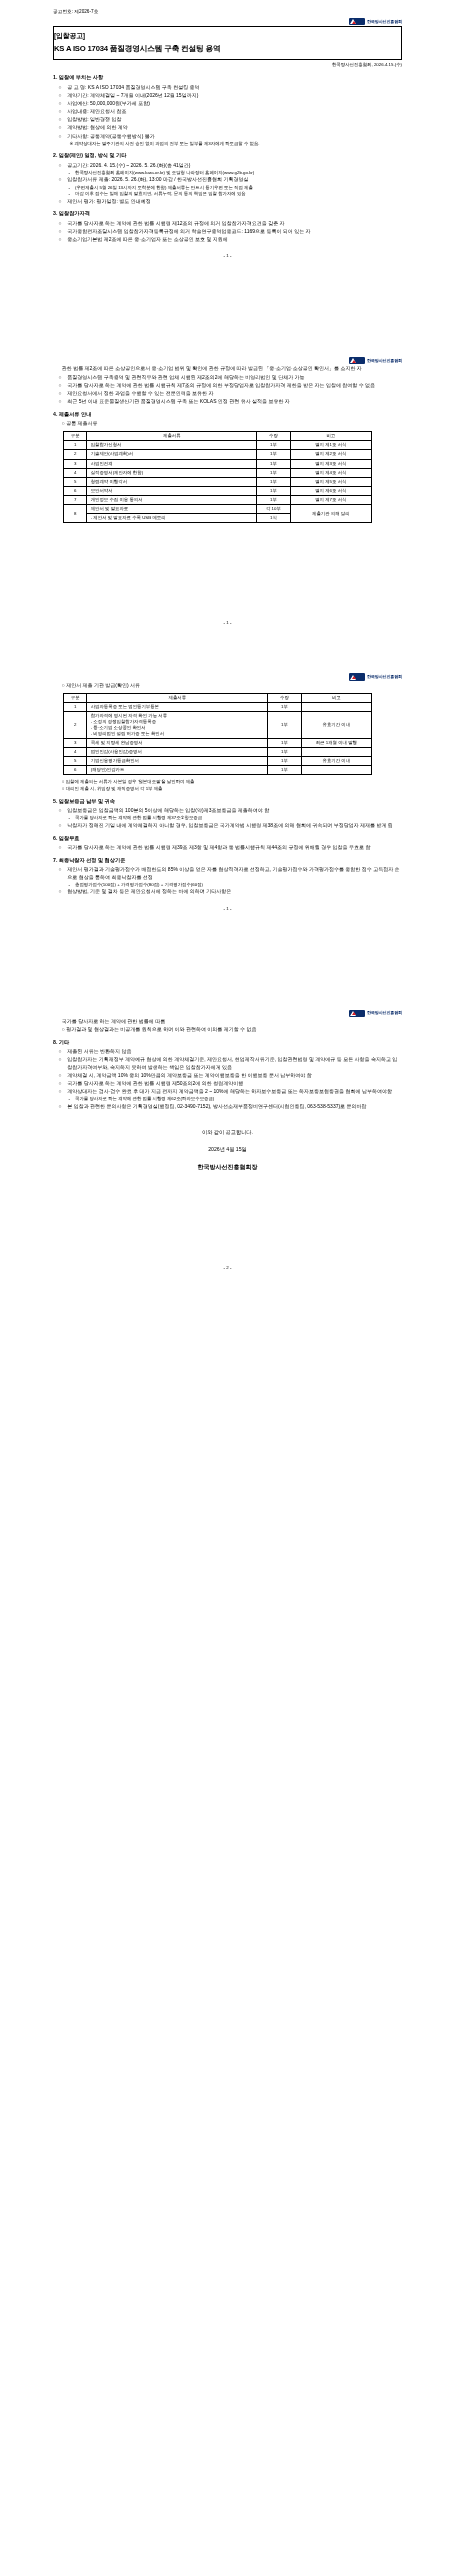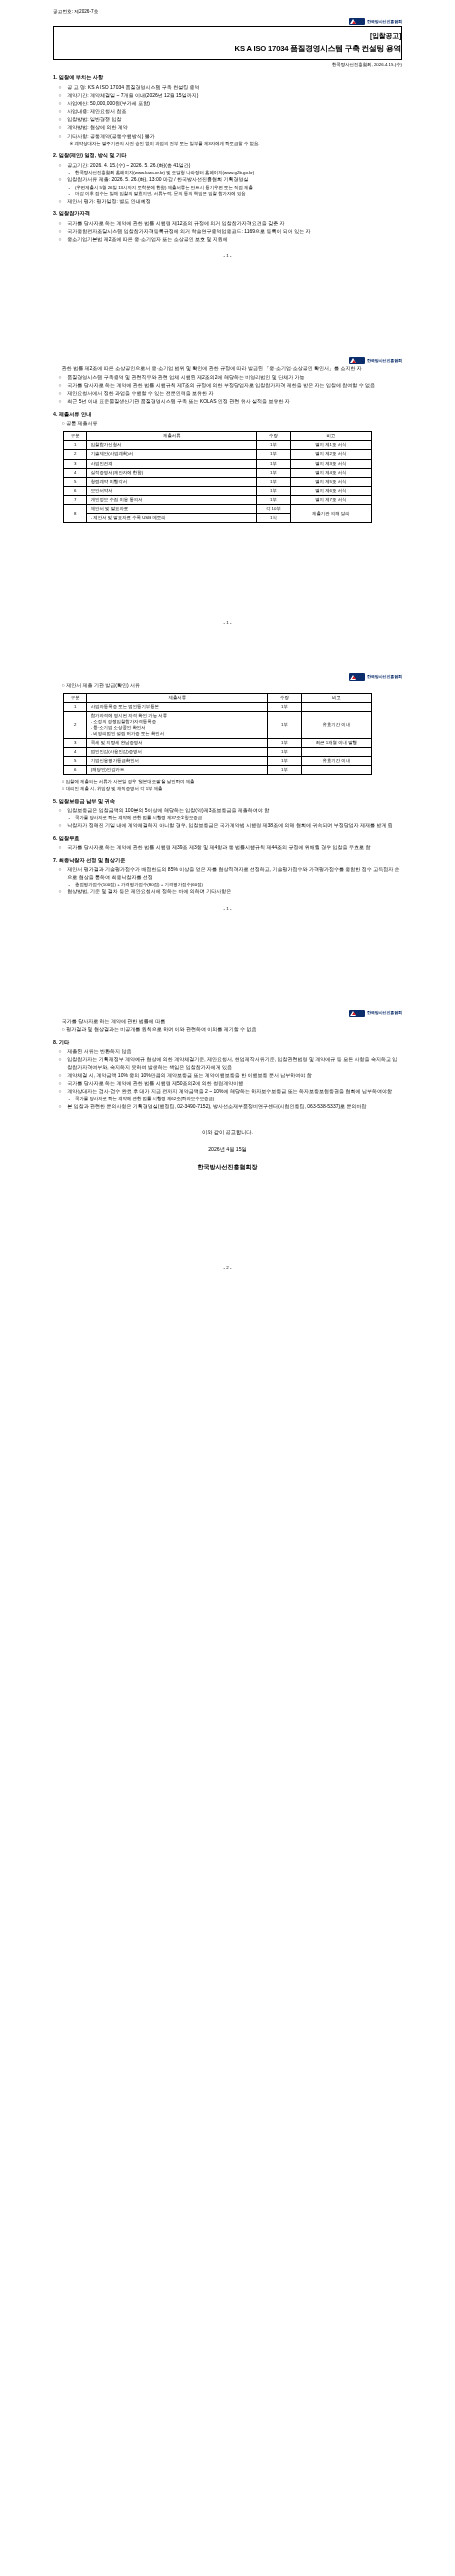--- a/index.html
+++ b/index.html
@@ -73,21 +73,21 @@
     letter-spacing: -0.2px;
     white-space: nowrap;
   }
   
   .docnum {
     font-size: 4.7px;
     margin-bottom: 3.3px;
   }
   .title-box {
     border: 0.6px solid #000000;
-    text-align: right;
+    text-align: left;
     padding: 3.9px 0 4.4px 0;
     margin-bottom: 2.2px;
   }
   .title-main {
     font-size: 6.9px;
     font-weight: bold;
     letter-spacing: -0.2px;
     margin-bottom: 1.7px;
   }
   .title-sub {

